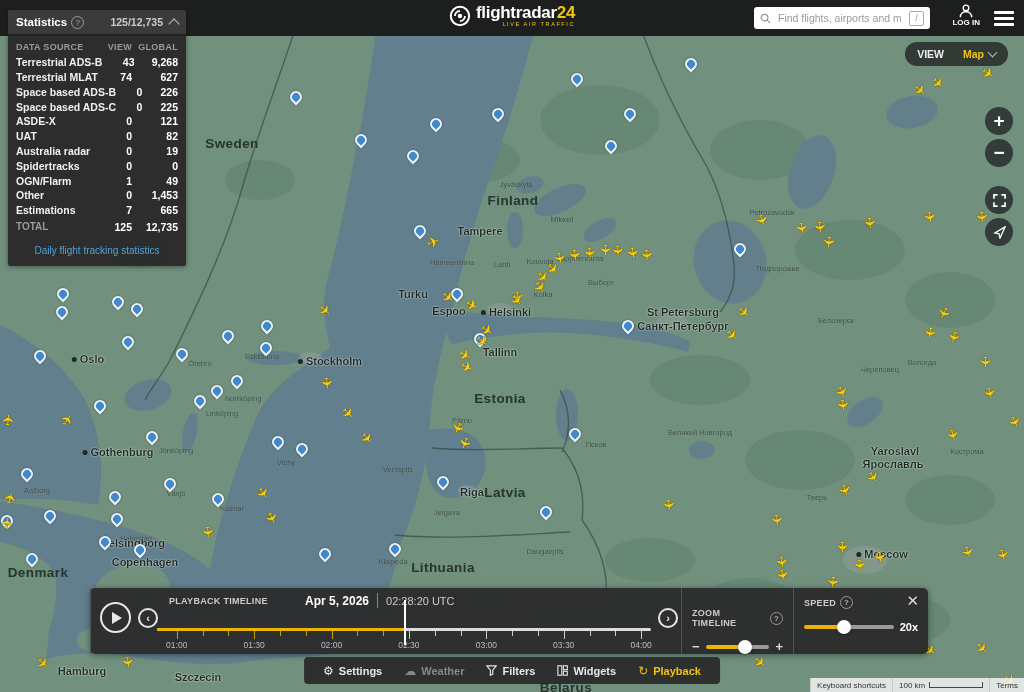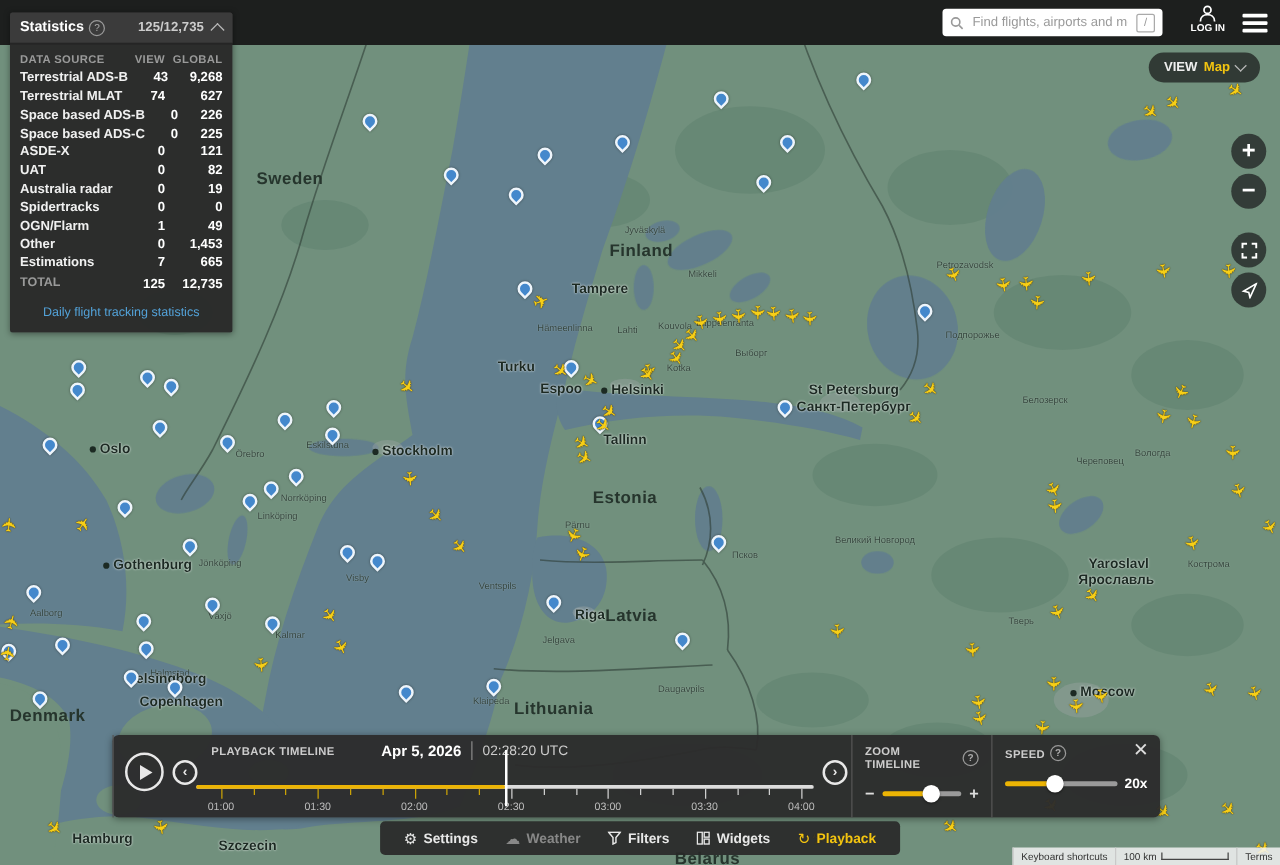--- a/index.html
+++ b/index.html
@@ -39,21 +39,21 @@
       font-size:9px;display:flex;align-items:center;justify-content:center;flex:none;}
   #login{position:absolute;right:44px;top:4px;display:flex;flex-direction:column;align-items:center;cursor:pointer;}
   #login .lbl{font-size:8px;font-weight:bold;color:#fff;margin-top:0px;}
   #hamburger{position:absolute;right:10px;top:11px;width:20px;cursor:pointer;}
   #hamburger span{display:block;height:2.5px;background:#fff;margin-bottom:3.5px;border-radius:1px;}
 
   
   #viewpill{position:absolute;top:42px;right:16px;height:24px;padding:0 12px;border-radius:13px;
       background:rgba(38,43,40,.85);display:flex;align-items:center;gap:5px;z-index:9;cursor:pointer;}
   #viewpill .v1{font-size:10.5px;font-weight:bold;color:#eee;}
-  #viewpill .v2{font-size:10.5px;font-weight:bold;color:#f3c410;}
+  #viewpill .v2{font-size:10.5px;font-weight:bold;color:#f3c410;margin-left:14px;}
   .chev-down{width:6px;height:6px;border-right:1.8px solid #bbb;border-bottom:1.8px solid #bbb;
       transform:rotate(45deg);margin-top:-3px;}
   .chev-up{width:7px;height:7px;border-right:1.8px solid #bbb;border-bottom:1.8px solid #bbb;
       transform:rotate(-135deg);margin-bottom:-4px;}
 
   
   .mapctl{position:absolute;right:11px;width:28px;height:28px;border-radius:50%;z-index:9;
       background:rgba(40,46,43,.85);color:#fff;display:flex;align-items:center;justify-content:center;
       font-size:19px;font-weight:bold;cursor:pointer;}
 
@@ -98,21 +98,21 @@
   #pb-tl .datetime .sep{width:1px;height:15px;background:#888;}
   #pb-tl .datetime .t{font-size:11px;color:#ccc;}
   #track{position:absolute;left:66px;right:30px;top:40px;height:3px;background:#dcdcdc;border-radius:2px;}
   #track .fill{position:absolute;left:0;top:0;height:3px;background:#ecb404;border-radius:2px;}
   #track .tick{position:absolute;top:3px;width:1px;background:#cfcfcf;}
   #track .tick.major{height:8px;}
   #track .tick.minor{height:5px;}
   #track .tick.past{background:#caa206;}
   #track .ticklabel{position:absolute;top:12px;transform:translateX(-50%);font-size:8.5px;color:#bdbdbd;}
   #playhead{position:absolute;top:-28px;height:45px;width:2px;background:#fff;}
-  #pb-zoom{width:112px;padding:8px 10px;}
+  #pb-zoom{width:112px;padding:20px 10px;}
   #pb-speed{width:135px;padding:8px 10px;}
   .pb-mini-label{display:flex;align-items:center;gap:4px;font-size:9px;font-weight:bold;color:#ccc;letter-spacing:.3px;}
   .slider-row{display:flex;align-items:center;gap:6px;margin-top:12px;}
   .slider-row .pm{font-size:13px;color:#ddd;font-weight:bold;line-height:1;}
   .slider{position:relative;flex:1;height:4px;border-radius:2px;}
   .slider .thumb{position:absolute;top:-5px;width:14px;height:14px;background:#fff;border-radius:50%;
       transform:translateX(-50%);box-shadow:0 1px 2px rgba(0,0,0,.4);cursor:pointer;}
   .speed-val{font-size:11px;font-weight:bold;color:#fff;}
   #pb-close{position:absolute;top:5px;right:9px;font-size:15px;color:#ddd;cursor:pointer;line-height:1;}
 
@@ -430,20 +430,32 @@
       <div class="plane" style="left: 760px; top: 662px; transform: translate(-50%, -50%) rotate(40deg);">✈</div>
       <div class="plane" style="left: 840px; top: 645px; transform: translate(-50%, -50%) rotate(55deg);">✈</div>
       <div class="plane" style="left: 930px; top: 650px; transform: translate(-50%, -50%) rotate(40deg);">✈</div>
       <div class="plane" style="left: 982px; top: 648px; transform: translate(-50%, -50%) rotate(45deg);">✈</div>
       <div class="plane" style="left: 1010px; top: 680px; transform: translate(-50%, -50%) rotate(35deg);">✈</div>
       <div class="plane" style="left: 655px; top: 672px; transform: translate(-50%, -50%) rotate(25deg);">✈</div>
     </div>
 </div>
 
 <div id="topbar">
+  <div id="logo">
+    <svg width="22" height="22" viewBox="0 0 24 24">
+      <circle cx="12" cy="12" r="10" fill="none" stroke="#fff" stroke-width="2.2"></circle>
+      <circle cx="12" cy="12" r="2.4" fill="#fff"></circle>
+      <path d="M6.5,12 A5.5,5.5 0 0 1 12,6.5" fill="none" stroke="#fff" stroke-width="2"></path>
+      <path d="M17.5,12 A5.5,5.5 0 0 1 12,17.5" fill="none" stroke="#fff" stroke-width="2"></path>
+    </svg>
+    <div class="wordmark">
+      <div class="word"><span>flightradar</span><b>24</b></div>
+      <div class="sub">LIVE AIR TRAFFIC</div>
+    </div>
+  </div>
   <div id="searchbox">
     <svg width="11" height="11" viewBox="0 0 12 12">
       <circle cx="5" cy="5" r="3.6" fill="none" stroke="#999" stroke-width="1.4"></circle>
       <line x1="8" y1="8" x2="11" y2="11" stroke="#999" stroke-width="1.4"></line>
     </svg>
     <input type="text" placeholder="Find flights, airports and more" style="">
     <span class="shortcut-key">/</span>
   </div>
   <div id="login">
     <svg width="16" height="14" viewBox="0 0 18 16">

